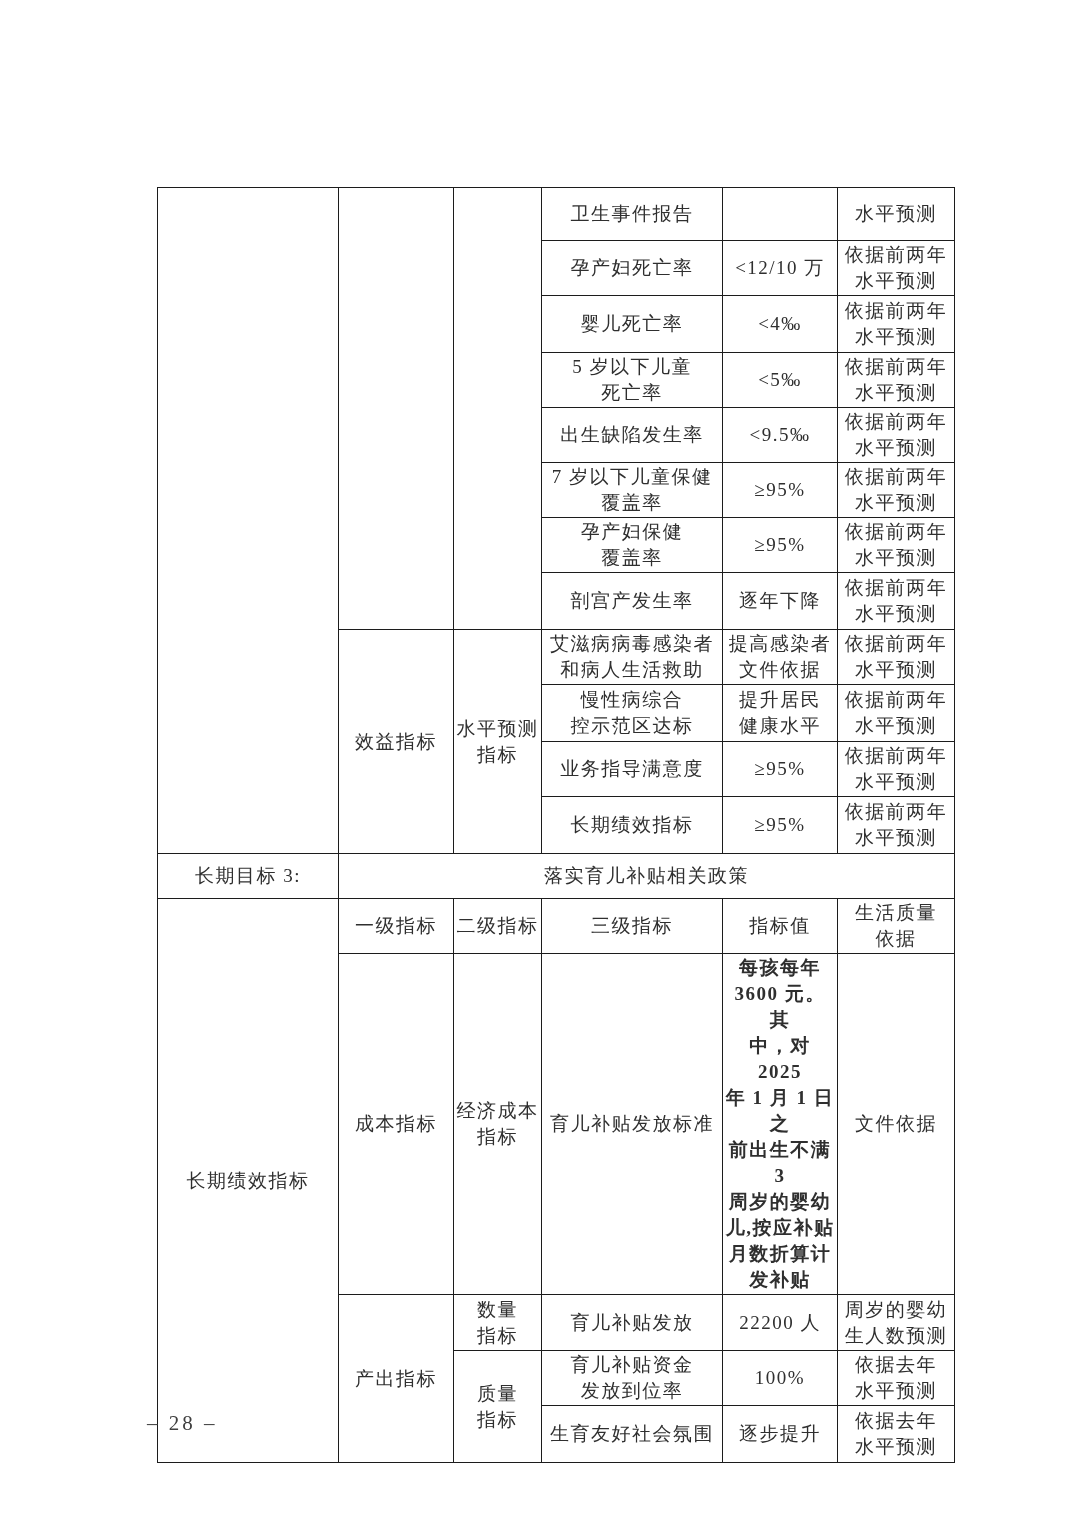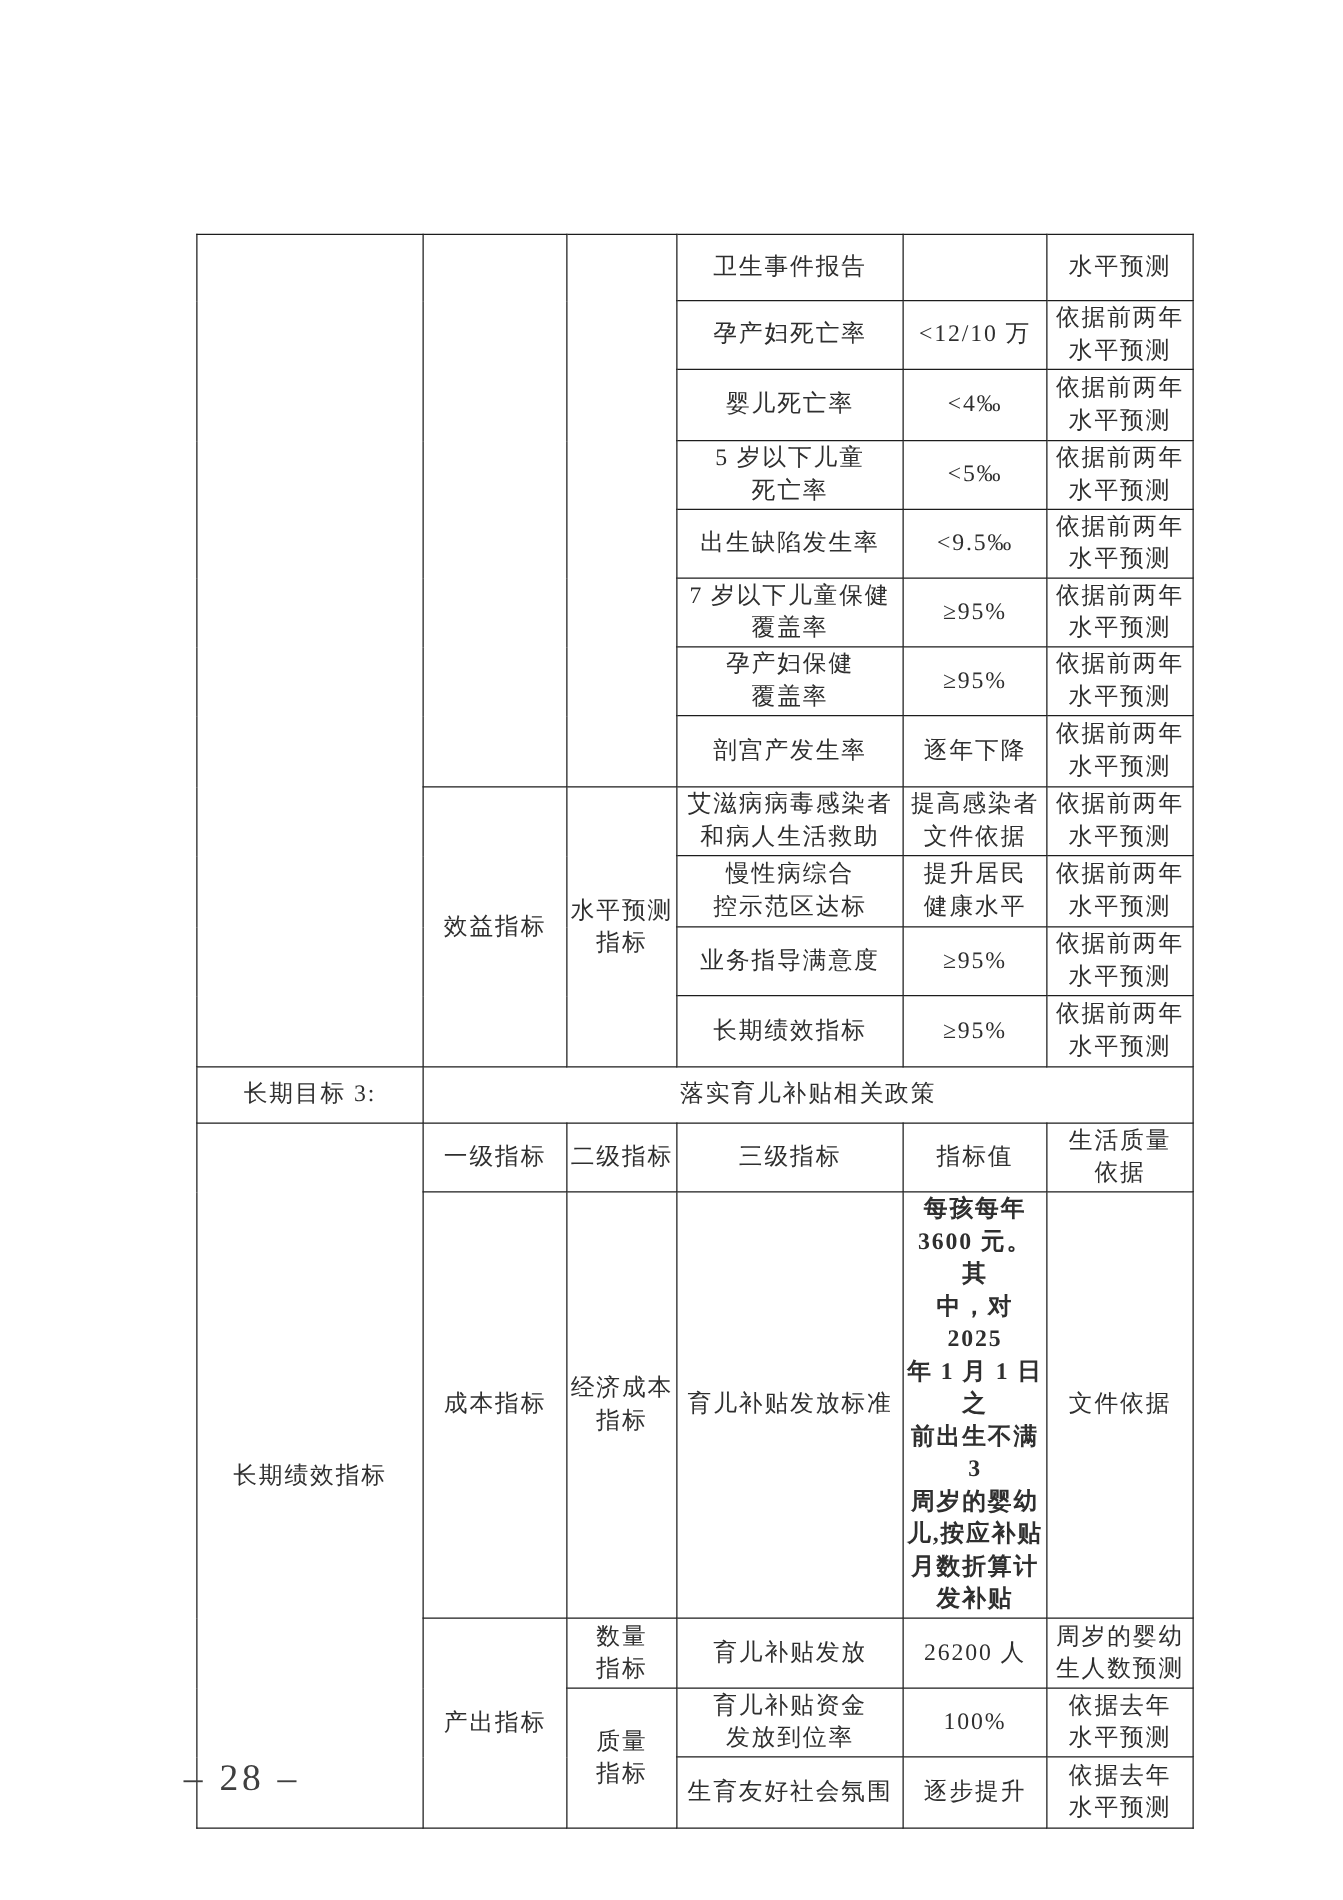--- a/index.html
+++ b/index.html
@@ -30,21 +30,21 @@
     white-space: pre-line;
     padding: 1px 2px;
     overflow: hidden;
     color: #2f2f2f;
   }
   td.tall-text { line-height: 27px; font-weight: bold; }
 
   .page-number {
     position: absolute;
     left: 147px; top: 1408px;
-    font-size: 30px;
+    font-size: 21px;
     line-height: 30px;
     letter-spacing: 3px;
     color: #3f3f3f;
   }
 </style>
 </head>
 <body>
 
 <div class="page">
 
@@ -175,21 +175,21 @@
 月数折算计
 发补贴</td>
       <td>文件依据</td>
     </tr>
 
     <tr style="height:56px">
       <td rowspan="3">产出指标</td>
       <td>数量
 指标</td>
       <td>育儿补贴发放</td>
-      <td>26200 人</td>
+      <td>22200 人</td>
       <td>周岁的婴幼
 生人数预测</td>
     </tr>
     <tr style="height:54px">
       <td rowspan="2">质量
 指标</td>
       <td>育儿补贴资金
 发放到位率</td>
       <td>100%</td>
       <td>依据去年

